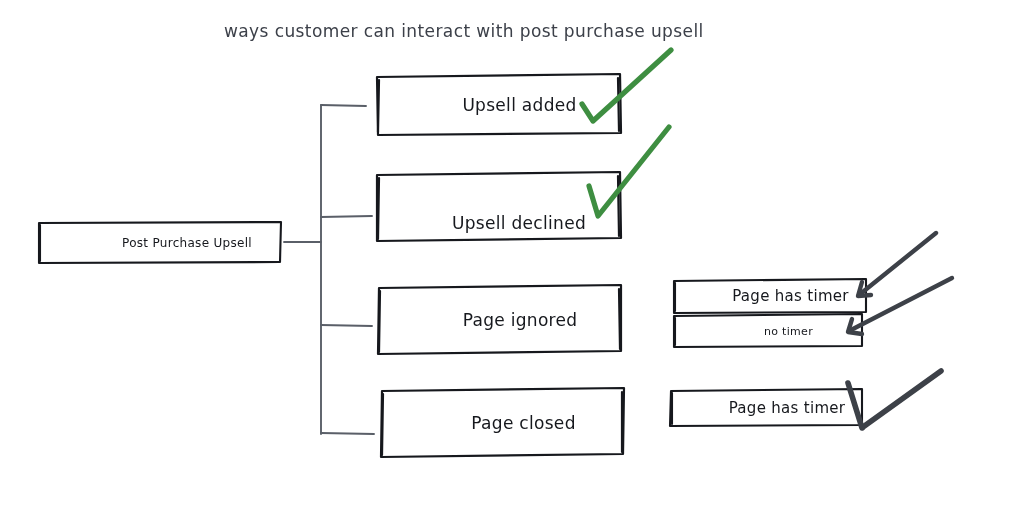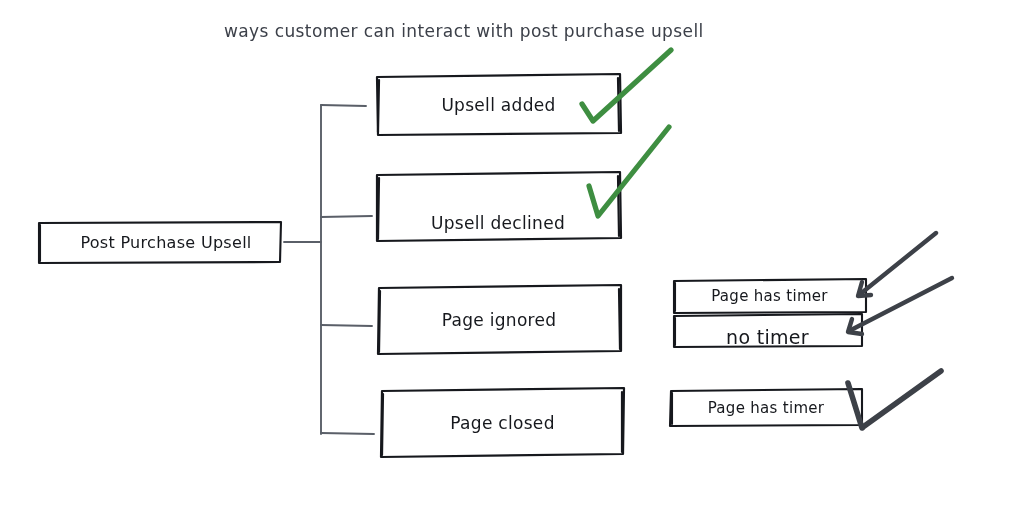--- a/index.html
+++ b/index.html
@@ -29,40 +29,41 @@
     display: flex;
     align-items: center;
     justify-content: center;
     box-sizing: border-box;
     background: transparent;
     color: #16181d;
     font-family: "DejaVu Sans", sans-serif;
     letter-spacing: 0.3px;
     text-align: center;
     white-space: nowrap;
+    margin-left: 21px;
   }
   .node-label {
     display: block;
   }
   .title {
     position: absolute;
     color: #3c4049;
     font-family: "DejaVu Sans", sans-serif;
     font-size: 17px;
     letter-spacing: 0.4px;
     white-space: nowrap;
   }
   
-  .n-root   { left: 38px;  top: 222px; width: 244px; height: 41px;  font-size: 16px; padding-left: 12px; }
+  .n-root   { left: 38px;  top: 222px; width: 244px; height: 41px;  font-size: 12px; padding-left: 12px; }
   .n-b1     { left: 376px; top: 74px;  width: 245px; height: 61px;  font-size: 17px; }
   .n-b2     { left: 375px; top: 188px; width: 246px; height: 69px;  font-size: 17px; }
   .n-b3     { left: 377px; top: 285px; width: 244px; height: 69px;  font-size: 17px; }
   .n-b4     { left: 381px; top: 388px; width: 243px; height: 69px;  font-size: 17px; }
   .n-r1     { left: 673px; top: 279px; width: 193px; height: 34px;  font-size: 15px; }
-  .n-r2     { left: 673px; top: 314px; width: 189px; height: 34px;  font-size: 19px; align-items: flex-end; }
+  .n-r2     { left: 673px; top: 314px; width: 189px; height: 34px;  font-size: 11px; }
   .n-r3     { left: 670px; top: 389px; width: 192px; height: 38px;  font-size: 15px; }
 </style>
 </head>
 <body>
 
 <div id="canvas">
 
   <svg id="sketch-layer" viewBox="0 0 1028 516">
 
     <g fill="none" stroke="#16181d" stroke-width="2.1" stroke-linecap="round" stroke-linejoin="round">

